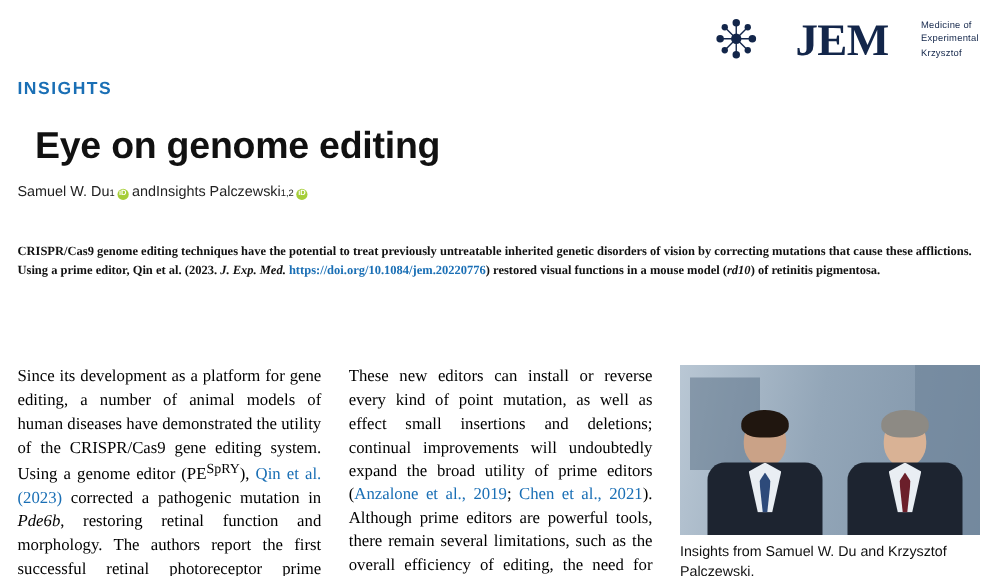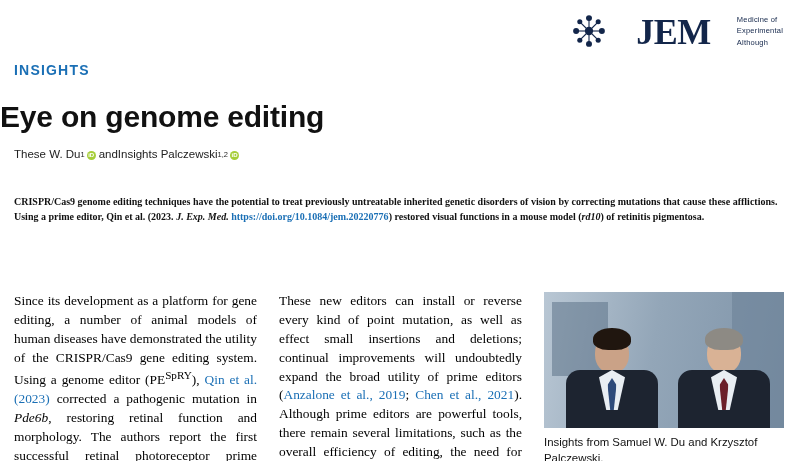--- a/index.html
+++ b/index.html
@@ -65,21 +65,21 @@
     left: 14px;
     font-family: "Liberation Sans", sans-serif;
     font-size: 14px;
     font-weight: bold;
     letter-spacing: 1.2px;
     color: #1a6fb5;
   }
   .title {
     position: absolute;
     top: 80px;
-    left: 0;
+    left: 28px;
     font-family: "Liberation Sans", sans-serif;
     font-size: 30px;
     font-weight: bold;
     color: #111111;
     letter-spacing: -0.2px;
     text-align: right;
   }
 
   .authors {
     position: absolute;
@@ -272,30 +272,30 @@
         <line x1="50" y1="50" x2="30" y2="30"></line>
         <line x1="50" y1="50" x2="70" y2="30"></line>
         <line x1="50" y1="50" x2="30" y2="70"></line>
         <line x1="50" y1="50" x2="70" y2="70"></line>
       </g>
     </svg>
     <div class="jem-word">JEM</div>
     <div class="jem-sub">
       <div>Medicine of</div>
       <div>Experimental</div>
-      <div>Although</div>
+      <div>Krzysztof</div>
     </div>
   </div>
 
   <div class="kicker">INSIGHTS</div>
 
   <h1 class="title">Eye on genome editing</h1>
 
   <div class="authors">
-    <span>These W. Du</span>
+    <span>Samuel W. Du</span>
       <sup>1</sup>
       <span class="orcid"></span>
       <span> and </span>
       <span>Insights Palczewski</span>
       <sup>1,2</sup>
       <span class="orcid"></span>
   </div>
 
   <div class="standfirst">
     <span>CRISPR/Cas9 genome editing techniques have the potential to treat previously untreatable inherited genetic disorders of vision by correcting mutations that cause these afflictions. Using a prime editor, Qin et al. (2023. </span><i>J. Exp. Med.</i><span> </span><a class="lnk" href="#">https://doi.org/10.1084/jem.20220776</a><span>) restored visual functions in a mouse model (</span><i>rd10</i><span>) of retinitis pigmentosa.</span>

